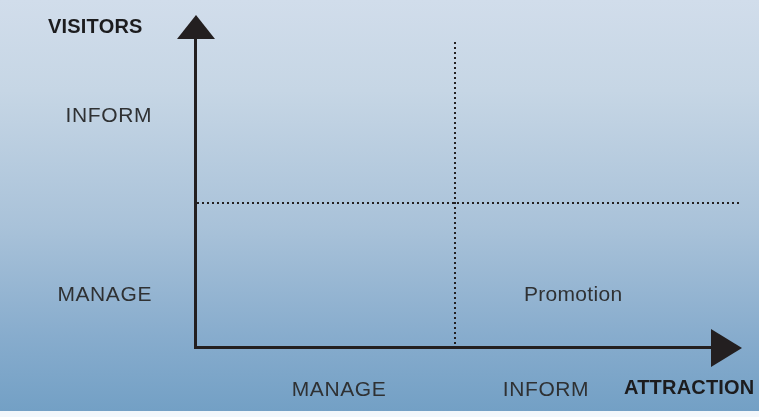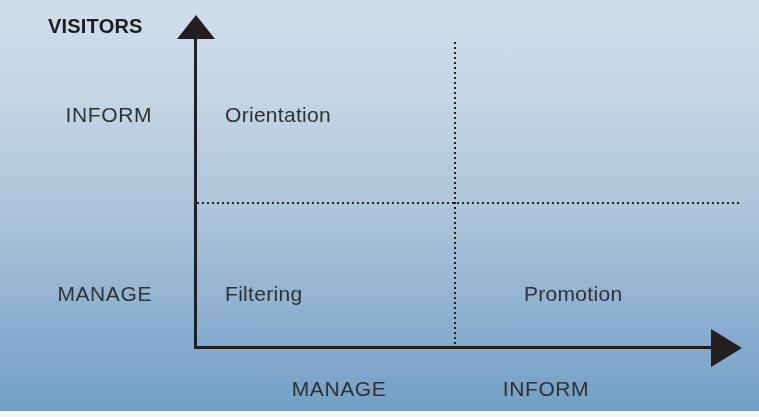--- a/index.html
+++ b/index.html
@@ -74,27 +74,26 @@
 
   <div id="y-axis-line" class="axis-line"></div>
   <div id="y-arrowhead" class="arrowhead"></div>
   <div id="x-axis-line" class="axis-line"></div>
   <div id="x-arrowhead" class="arrowhead"></div>
 
   <div id="v-dotted"></div>
   <div id="h-dotted"></div>
 
   <div id="visitors-label" class="lbl bold">VISITORS</div>
+  <div id="attraction-label" class="lbl bold">ATTRACTION</div>
 
   <div id="inform-left" class="lbl tick-upper">INFORM</div>
   <div id="manage-left" class="lbl tick-upper">MANAGE</div>
 
   <div id="manage-bottom" class="lbl tick-upper">MANAGE</div>
   <div id="inform-bottom" class="lbl tick-upper">INFORM</div>
 
-  <div id="q-orientation" class="lbl">Orientation</div>
-  <div id="q-filtering" class="lbl">Filtering</div>
   <div id="q-promotion" class="lbl">Promotion</div>
 
 
   <div id="bottom-strip"></div>
 
 </div>
 
 </body></html>

